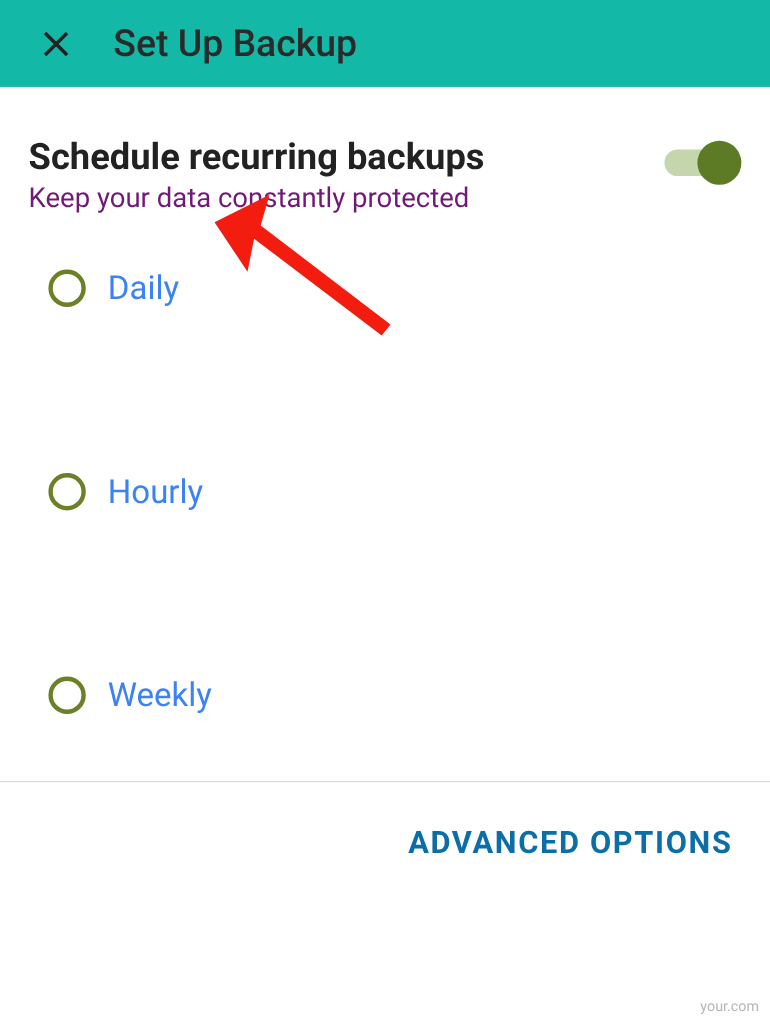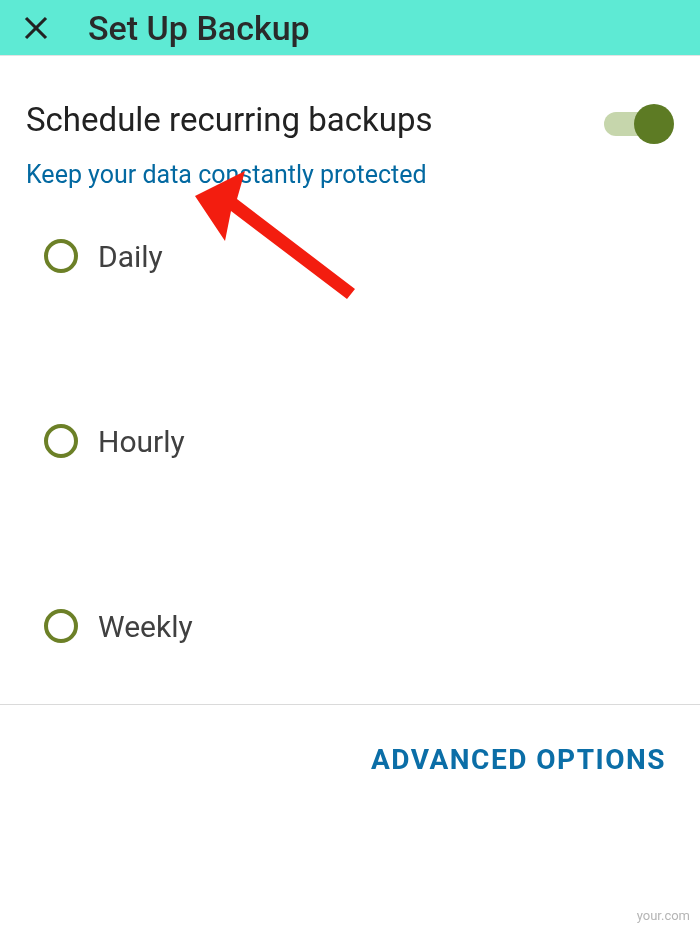--- a/index.html
+++ b/index.html
@@ -6,25 +6,25 @@
     body {
       font-family: Roboto, -apple-system, BlinkMacSystemFont, "Segoe UI", Helvetica, Arial, sans-serif;
       width: 700px;
       height: 929px;
       background: #ffffff;
       position: relative;
       overflow: hidden;
     }
 
     .header {
-      background: #5eead4;
-      height: 56px;
+      background: #14b8a6;
+      height: 80px;
       display: flex;
       align-items: center;
-      padding: 0 12px;
+      padding: 0 27px;
       border-bottom: 1px solid #e3e3e3;
     }
     .close-btn {
       width: 48px;
       height: 48px;
       display: flex;
       align-items: center;
       justify-content: center;
       margin-right: 28px;
       cursor: pointer;
@@ -39,27 +39,27 @@
     .section {
       padding: 44px 26px 0 26px;
       display: flex;
       align-items: flex-start;
       justify-content: space-between;
     }
     .section-text { flex: 1; }
     .section-title {
       font-size: 33px;
       color: #222;
-      font-weight: 400;
+      font-weight: 700;
       line-height: 1.2;
     }
     .section-sub {
       font-size: 25px;
-      color: #0369a1;
-      margin-top: 20px;
+      color: #701a75;
+      margin-top: 2px;
     }
 
     .toggle {
       width: 70px;
       height: 40px;
       position: relative;
       margin-top: 4px;
       cursor: pointer;
     }
     .toggle-track {
@@ -95,21 +95,21 @@
     .radio {
       width: 34px;
       height: 34px;
       border: 4px solid #6c8027;
       border-radius: 50%;
       margin-right: 20px;
       flex-shrink: 0;
     }
     .option-label {
       font-size: 30px;
-      color: #404040;
+      color: #3b82f6;
     }
 
     .arrow {
       position: absolute;
       left: 195px;
       top: -18px;
       pointer-events: none;
     }
 
     .divider {

